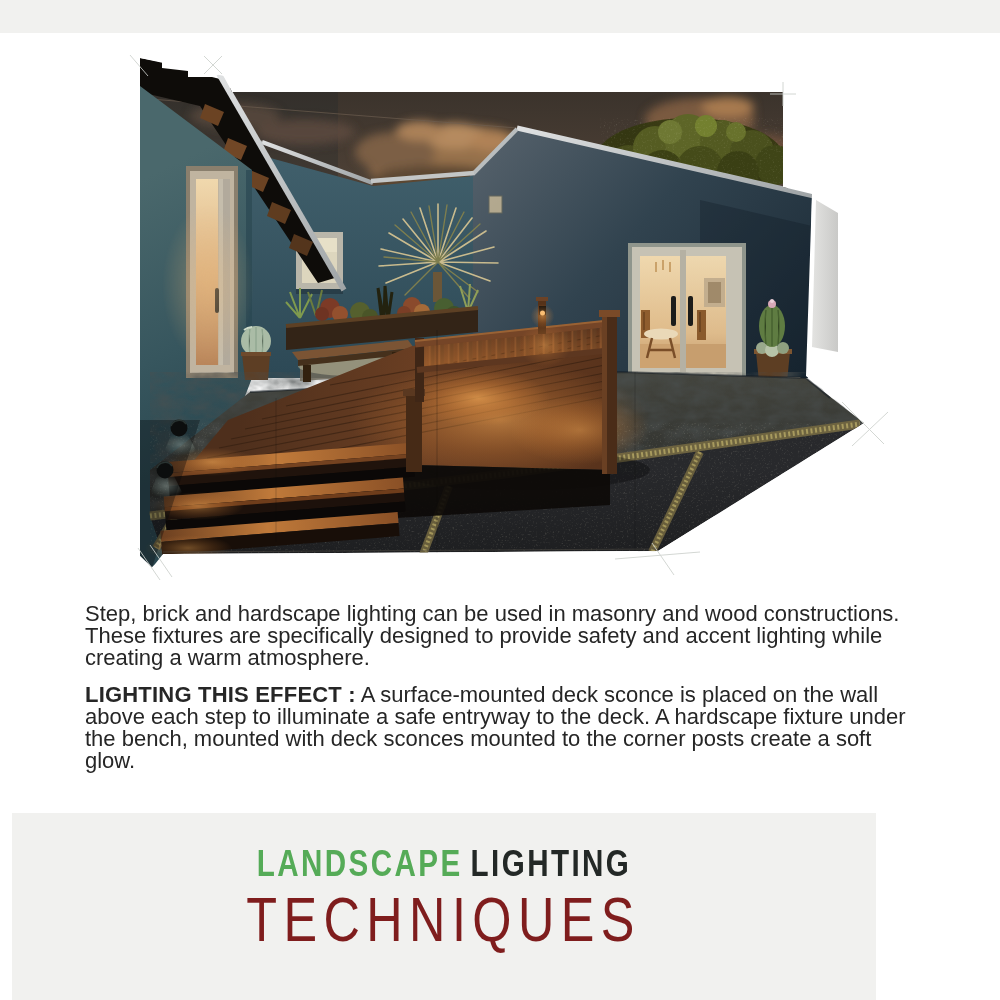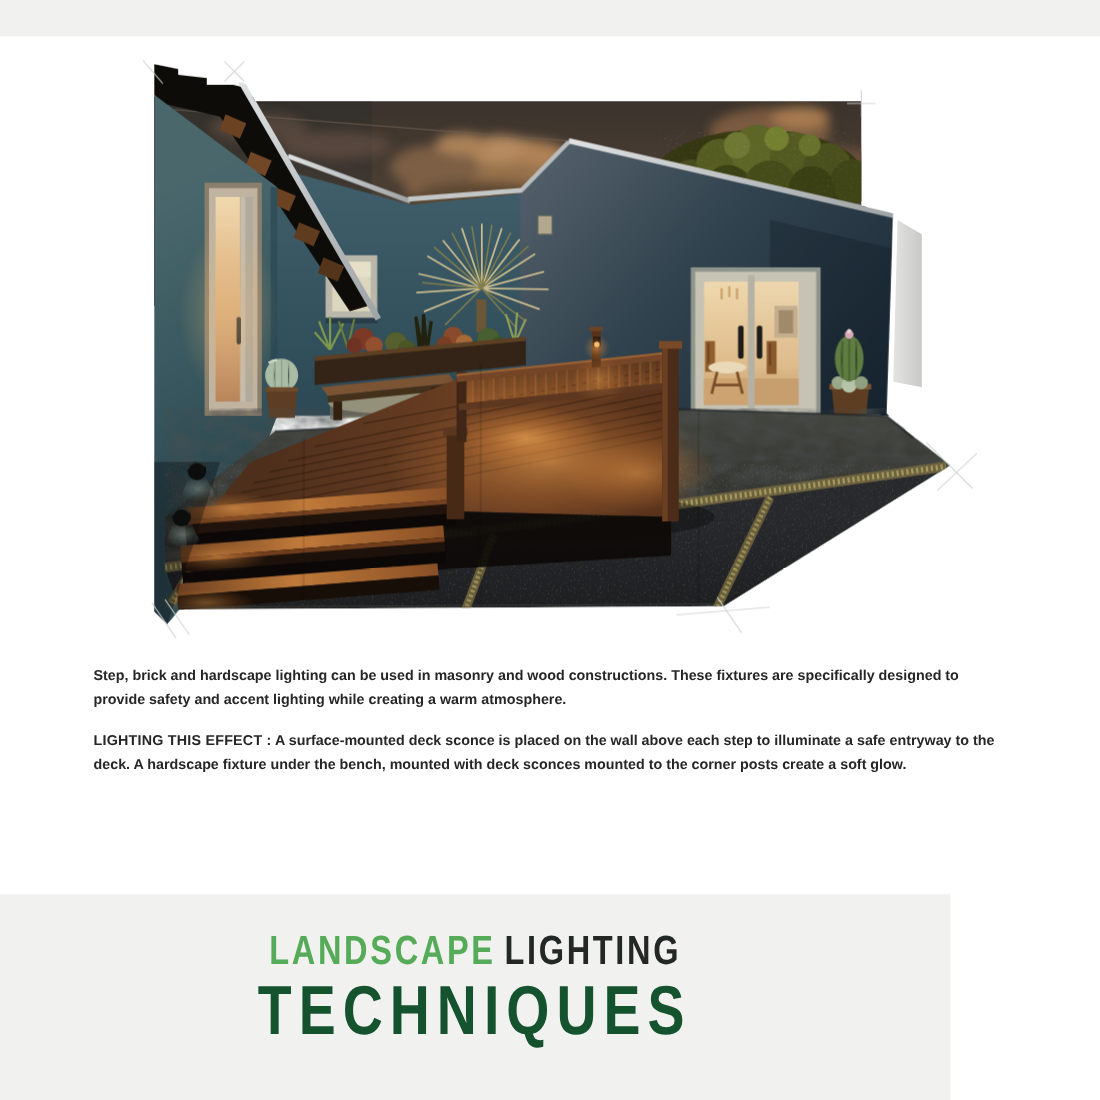--- a/index.html
+++ b/index.html
@@ -3,28 +3,28 @@
 <meta charset="utf-8">
 <style>
   html,body{margin:0;padding:0;}
   body{width:1000px;height:1000px;background:#ffffff;font-family:"Liberation Sans",sans-serif;overflow:hidden;position:relative;}
   .page{position:absolute;inset:0;background:#ffffff;}
   .band-top{position:absolute;left:0;top:0;width:1000px;height:33px;background:#f1f1ef;}
   .illo{position:absolute;left:0;top:0;}
   .article{position:absolute;left:85px;top:603px;width:828px;color:#262626;}
   .article h1{margin:0 0 14px 0;font-size:43px;line-height:1.05;font-weight:bold;color:#55ab57;letter-spacing:2px;white-space:nowrap;}
   .cx{display:inline-block;transform:scaleX(.76);transform-origin:0 50%;}
-  .article p{margin:0 0 15px 0;font-size:13px;line-height:22px;font-weight:bold;}
+  .article p{margin:0 0 15px 0;font-size:22px;line-height:22px;}
   .article p strong{letter-spacing:.2px;}
-  .brand{position:absolute;left:0;top:813px;width:864px;height:187px;background:#f1f1ef;text-align:center;}
+  .brand{position:absolute;left:12px;top:813px;width:864px;height:187px;background:#f1f1ef;text-align:center;}
   .brand .line1{margin-top:31px;font-size:37px;font-weight:bold;letter-spacing:3px;line-height:1.1;white-space:nowrap;}
   .cxc{display:inline-block;transform:scaleX(.8);transform-origin:50% 50%;}
   .brand .green{color:#55ab57;margin-right:10px;}
   .brand .dark{color:#232826;}
-  .brand .line2{margin-top:1px;font-size:63px;font-weight:bold;letter-spacing:8px;color:#14532d;line-height:1.05;white-space:nowrap;}
+  .brand .line2{margin-top:1px;font-size:63px;font-weight:normal;letter-spacing:8px;color:#7f1d1d;line-height:1.05;white-space:nowrap;}
 </style>
 </head>
 <body>
 
 <div class="page">
   <div class="band-top"></div>
 
   <svg class="illo" width="1000" height="810" viewBox="0 0 1000 810" aria-hidden="true">
     <defs>
       <clipPath id="cut">

